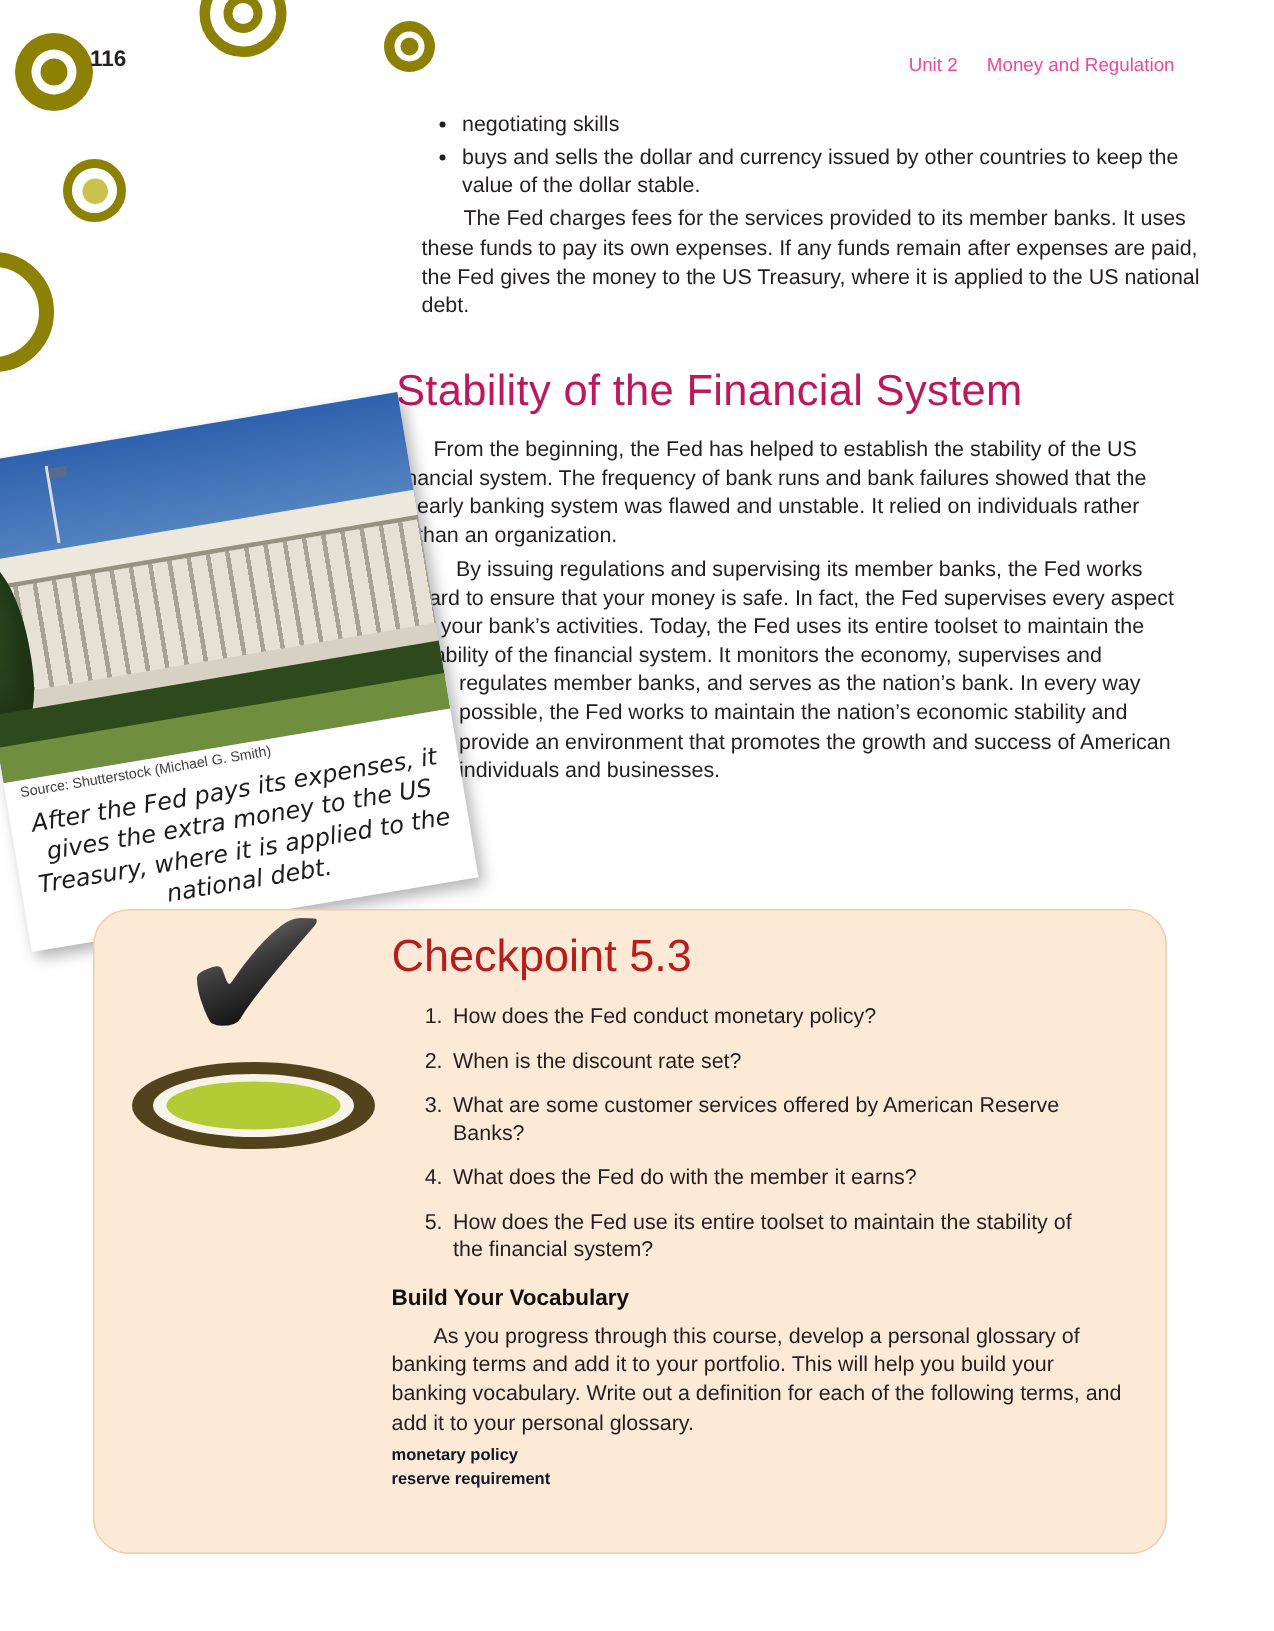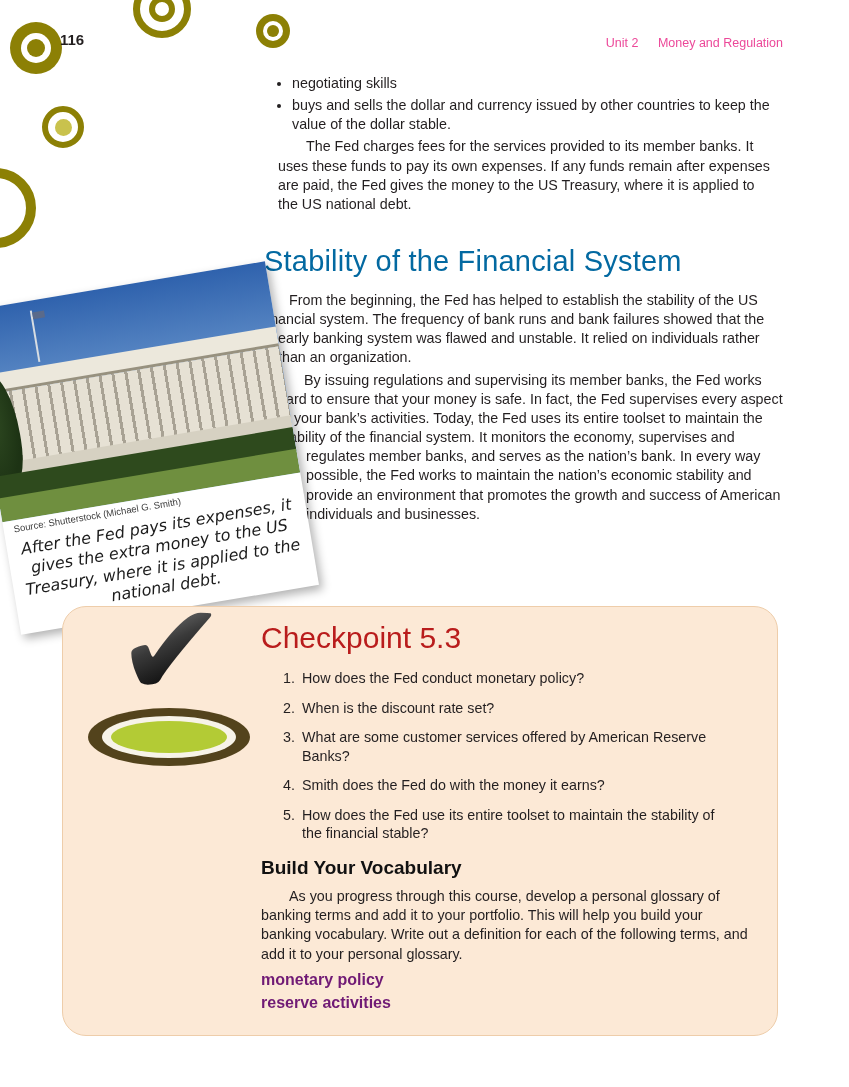--- a/index.html
+++ b/index.html
@@ -28,29 +28,29 @@
         background:#fff; display:flex; align-items:center; justify-content:center; }
   .c4d { width:17px; height:17px; border-radius:50%; background:#c9c24d; }
   .c5 { left:-44px; top:168px; width:80px; height:80px; border:10px solid #8c8005; }
 
   
   .page-number { position:absolute; left:60px; top:31px; font-size:15px; font-weight:bold; }
   .running-head { position:absolute; right:66px; top:36px; font-size:12.5px; color:#ec4899; }
   .running-head .unit { margin-right:16px; }
 
   
-  .intro { position:absolute; left:262px; top:74px; width:527px;
+  .intro { position:absolute; left:278px; top:74px; width:527px;
            font-size:14.3px; line-height:1.34; }
   .intro ul { margin:0; padding-left:30px; }
   .intro li { margin-bottom:3px; }
-  .intro p { margin:3px 16px 0; text-indent:28px; }
+  .intro p { margin:3px 3px 0; text-indent:28px; }
 
   
   .section-title { position:absolute; left:264px; top:245px; font-size:29px;
-                   font-weight:400; color:#0369a1; letter-spacing:.2px; }
+                   font-weight:400; color:#be185d; letter-spacing:.2px; }
   .section-text { position:absolute; left:262px; top:291px; width:524px;
                   font-size:14.3px; line-height:1.34; }
   .sp0 { float:left; width:1px;  height:50px; }
   .sp1 { float:left; clear:left; width:16px; height:120px; }
   .sp2 { float:left; clear:left; width:44px; height:160px; }
   .section-text p { margin:0 0 3px; text-indent:26px; }
 
   
   .photo-card { position:absolute; left:-8px; top:284px; width:302px;
                 background:#fff; transform:rotate(-9.5deg);
@@ -74,23 +74,23 @@
                 font-size:16px; line-height:1.28; color:#1c1c1c; text-align:center;
                 padding:2px 12px 2px; }
 
   
   .checkpoint-box { position:absolute; left:62px; top:606px; width:716px; height:430px;
                     background:#fce9d6; border:1px solid #eecdaa; border-radius:24px;
                     padding:14px 28px 18px 198px; }
   .checkpoint-title { font-size:30px; font-weight:400; color:#b91c1c; margin:2px 0 14px; }
   ol.questions { margin:14px; padding-left:24px; width:462px; font-size:14.3px; line-height:1.3; }
   ol.questions li { margin-bottom:11px; padding-left:3px; }
-  .vocab-title { font-size:19px; font-weight:bold; color:#111; margin:14px 0 8px; }
+  .vocab-title { font-size:15px; font-weight:bold; color:#111; margin:14px 0 8px; }
   .vocab-para { font-size:14.3px; line-height:1.34; text-indent:28px; margin:0 0 4px; width:492px; }
-  .vocab-term { font-weight:bold; color:#701a75; font-size:16px; line-height:1.45; }
+  .vocab-term { font-weight:bold; color:#0f172a; font-size:11px; line-height:1.45; }
 
   
   .checkmark-wrap { position:absolute; left:82px; top:618px; width:176px; height:152px; }
   .ell-outer { position:absolute; left:6px; bottom:4px; width:162px; height:58px;
                border-radius:50%; background:#53431c;
                display:flex; align-items:center; justify-content:center; }
   .ell-mid { width:134px; height:42px; border-radius:50%; background:#f7f3e8;
              display:flex; align-items:center; justify-content:center; }
   .ell-in  { width:116px; height:32px; border-radius:50%; background:#b3cb35; }
   .check-glyph { position:absolute; left:34px; top:-34px; font-size:132px; line-height:1;
@@ -160,27 +160,27 @@
     <div class="photo-source">Source: Shutterstock (Michael G. Smith)</div>
     <div class="photo-note">After the Fed pays its expenses, it gives the extra money to the US Treasury, where it is applied to the national debt.</div>
   </div>
 
   <div class="checkpoint-box">
     <h2 class="checkpoint-title" style="margin-top:0;">Checkpoint 5.3</h2>
     <ol class="questions">
       <li>How does the Fed conduct monetary policy?</li>
       <li>When is the discount rate set?</li>
       <li>What are some customer services offered by American Reserve Banks?</li>
-      <li>Smith does the Fed do with the money it earns?</li>
-      <li>How does the Fed use its entire toolset to maintain the stability of the financial stable?</li>
+      <li>What does the Fed do with the member it earns?</li>
+      <li>How does the Fed use its entire toolset to maintain the stability of the financial system?</li>
     </ol>
     <h3 class="vocab-title">Build Your Vocabulary</h3>
     <p class="vocab-para">As you progress through this course, develop a personal glossary of banking terms and add it to your portfolio. This will help you build your banking vocabulary. Write out a definition for each of the following terms, and add it to your personal glossary.</p>
     <div class="vocab-term">monetary policy</div>
-    <div class="vocab-term">reserve activities</div>
+    <div class="vocab-term">reserve requirement</div>
   </div>
 
   <div class="checkmark-wrap">
     <div class="ell-outer">
       <div class="ell-mid">
         <div class="ell-in"></div>
       </div>
     </div>
     <div class="check-glyph">✔</div>
   </div>

